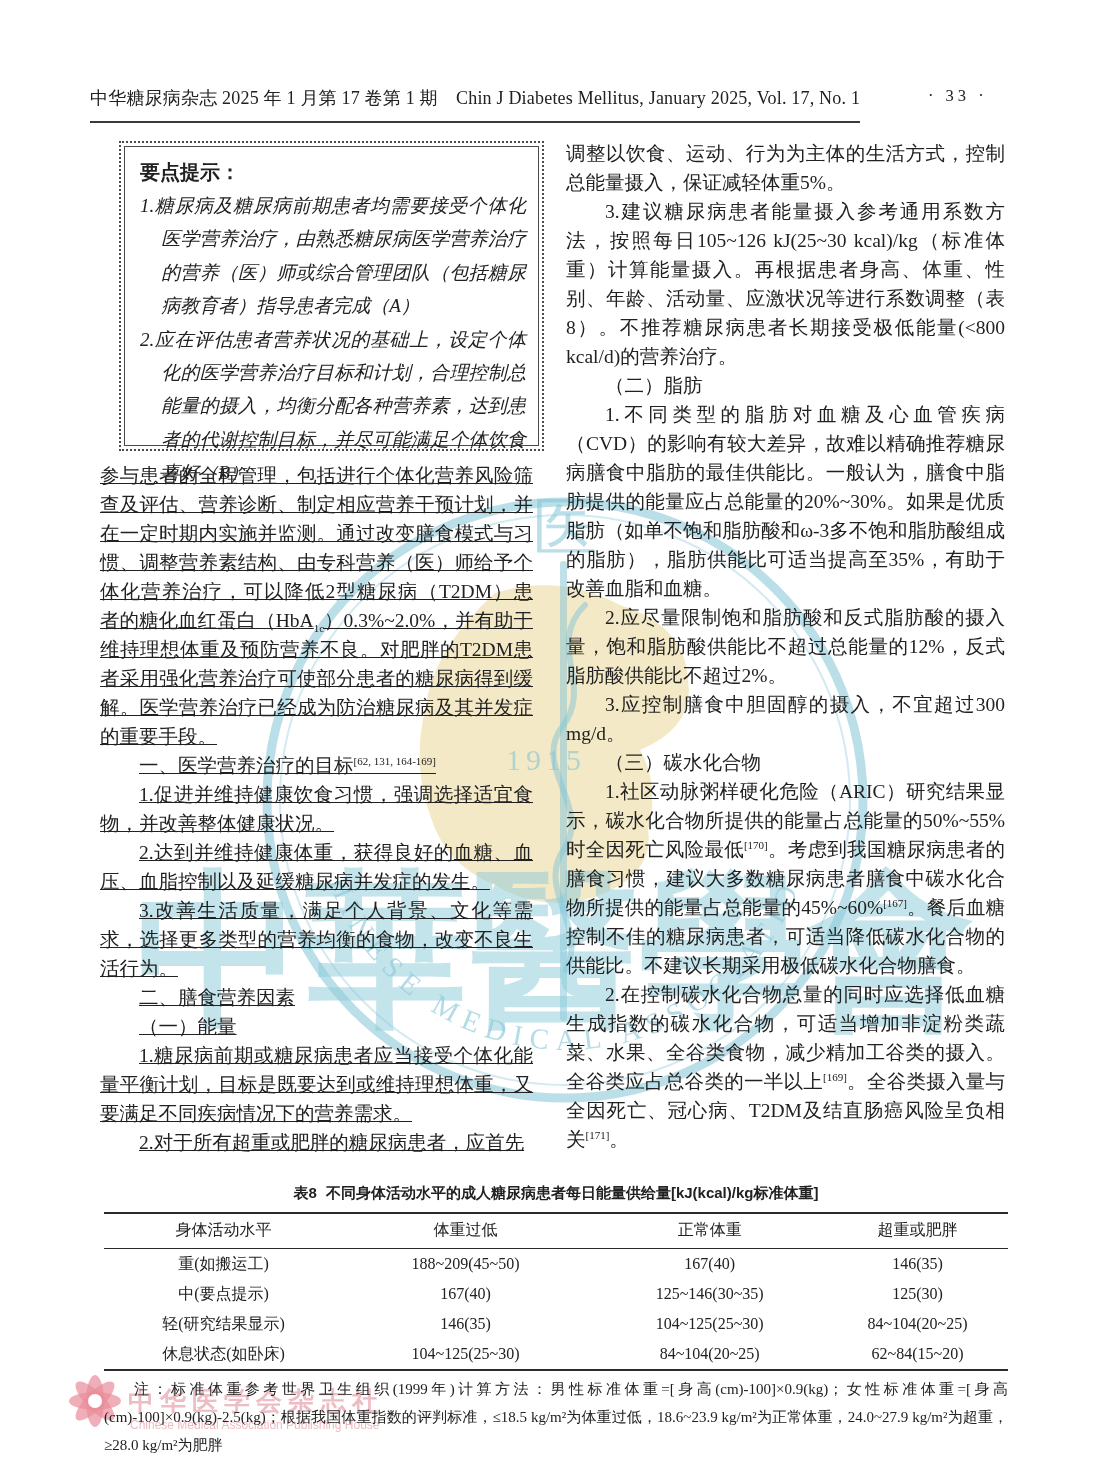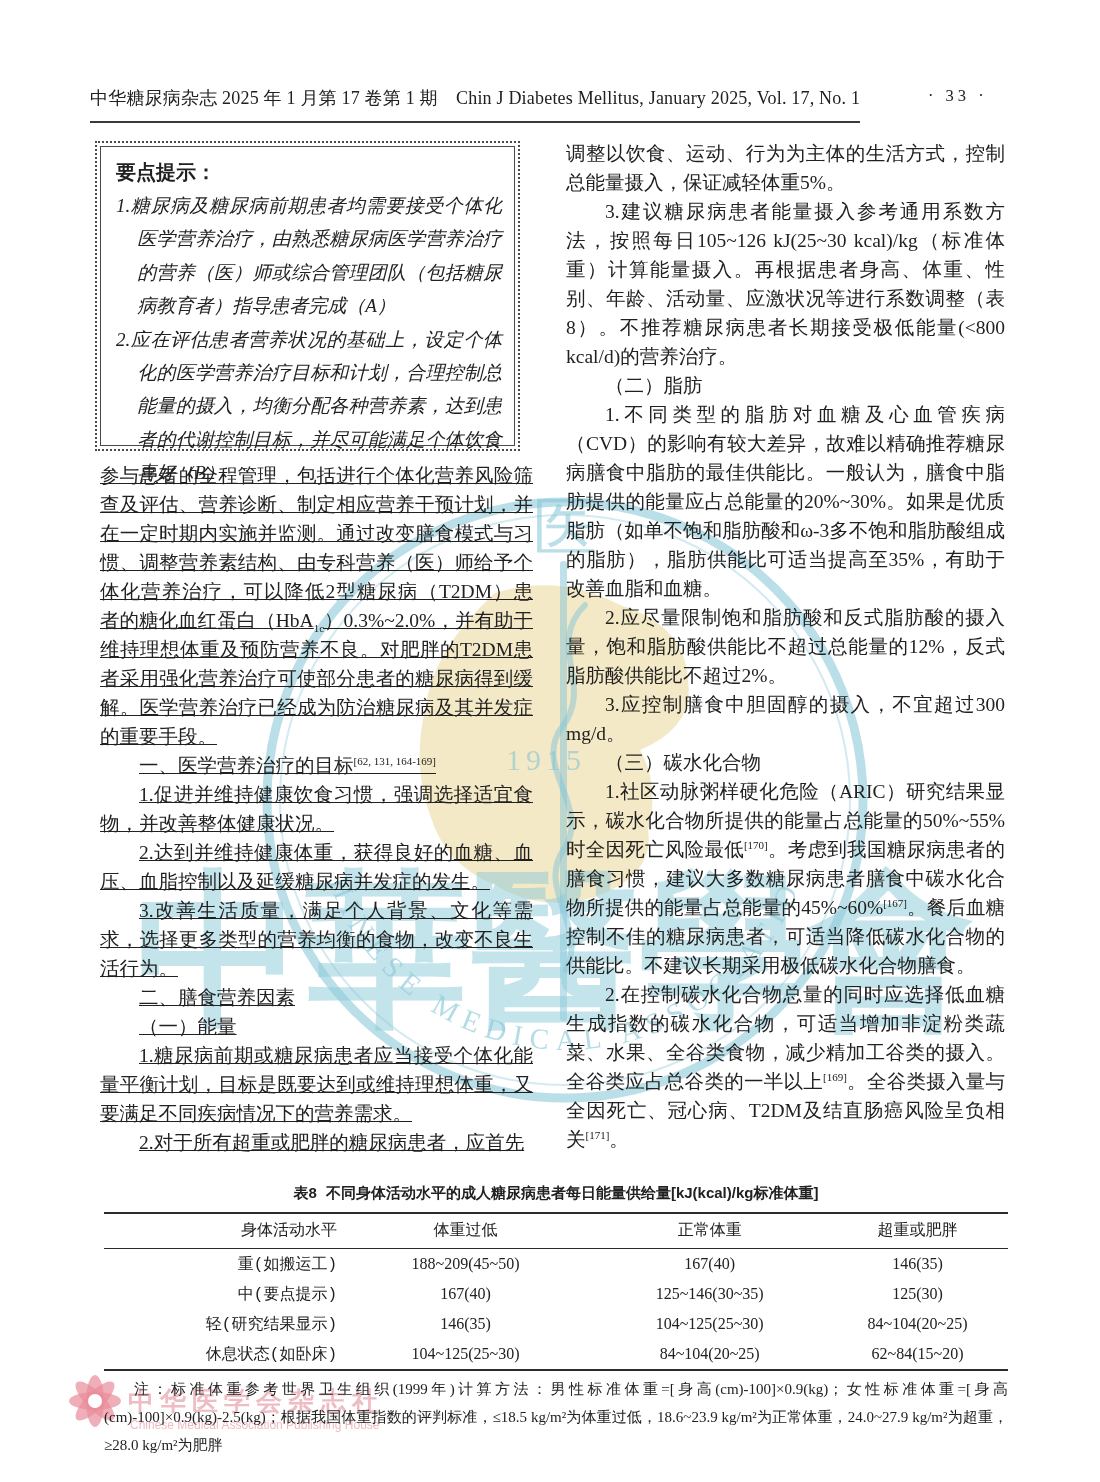--- a/index.html
+++ b/index.html
@@ -37,21 +37,21 @@
   
   .content{position:absolute; inset:0; z-index:1;}
   .header-left{
     position:absolute; left:90px; top:86px;
     font-size:18px; letter-spacing:0.2px;
     border-bottom:2px solid #3a3a3a; padding-bottom:11px;
   }
   .header-right{position:absolute; left:928px; top:86px; font-size:16.5px; letter-spacing:4px;}
   
   .keybox{
-    position:absolute; left:100px; top:146px; width:415px; height:300px;
+    position:absolute; left:124px; top:146px; width:415px; height:300px;
     box-sizing:border-box; border:1.5px solid #4a4a4a;
     outline:2.5px dotted #4a4a4a; outline-offset:3px;
     padding:9px 12px 0 15px;
   }
   .kb-title{
     font-family:"Liberation Sans","DejaVu Sans",sans-serif;
     font-weight:bold; font-size:20px; line-height:33px; font-style:normal;
   }
   .kb-item{
     font-size:19px; line-height:33.4px; font-style:italic;
@@ -75,21 +75,21 @@
   .tbl-caption .cap-text{margin-left:9px;}
   table.energy{
     width:100%; border-collapse:collapse; font-size:16px;
     border-top:2.2px solid #2b2b2b; border-bottom:2.6px solid #2b2b2b;
   }
   table.energy th{
     font-weight:normal; border-bottom:1.2px solid #2b2b2b;
     padding:6px 2px 7px 2px;
   }
   table.energy td{padding:4.5px 2px;}
-  table.energy th:first-child, table.energy td:first-child{text-align:right; padding-left:6px;font-family:Liberation Mono, monospace;}
+  table.energy th:first-child, table.energy td:first-child{text-align:center; padding-left:6px;}
   table.energy th:not(:first-child), table.energy td:not(:first-child){text-align:center;}
   .col-w0{width:26%;} .col-w1{width:28%;} .col-w2{width:26%;} .col-w3{width:20%;}
   .tbl-note{
     margin-top:4px; font-size:15px; line-height:28px;
     text-align:justify; text-indent:2em;
   }
 </style>
 </head>
 <body>
 

